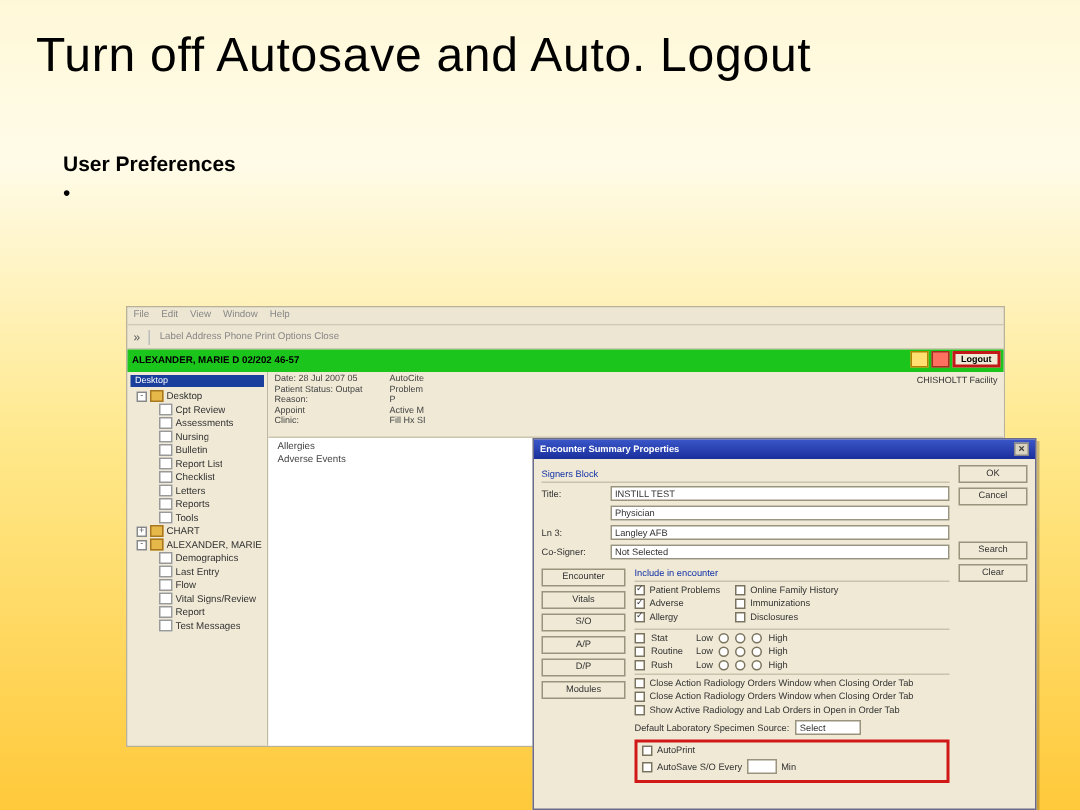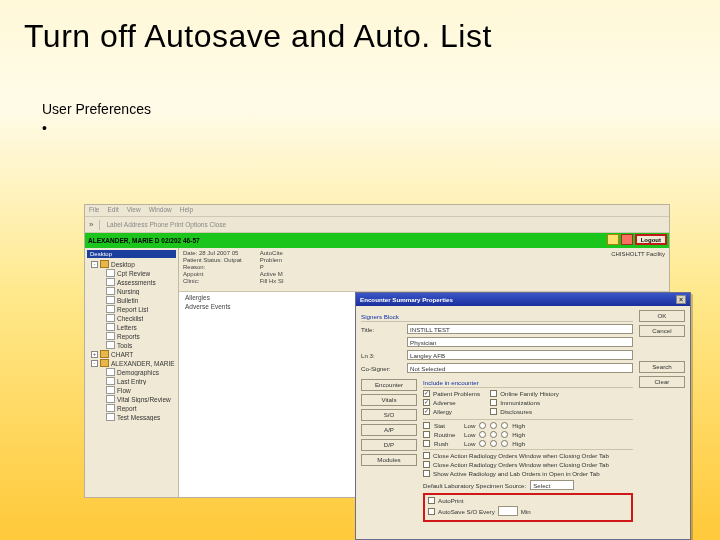--- a/index.html
+++ b/index.html
@@ -5,21 +5,21 @@
   * { box-sizing: border-box; margin: 0; padding: 0; }
   html, body { width: 720px; height: 540px; }
   body {
     background: linear-gradient(to bottom, #fff8d8 0%, #fffbe8 20%, #ffe88a 55%, #ffc93a 100%);
     font-family: Arial, Helvetica, sans-serif;
     color: #000;
     overflow: hidden;
   }
   .slide { padding: 18px 24px 0 24px; }
   .title { font-size: 32px; font-weight: 400; letter-spacing: 0.5px; margin-bottom: 46px; }
-  .sub { font-size: 14px; font-weight: normal; margin-left: 18px; margin-bottom: 2px; }
+  .sub { font-size: 14px; font-weight: bold; margin-left: 18px; margin-bottom: 2px; }
   .bullet-row { display: flex; margin-left: 18px; font-size: 14px; line-height: 1.35; max-width: 640px; }
   .bullet-dot { width: 20px; flex: 0 0 20px; }
   .screenshot {
     position: absolute; left: 84px; top: 204px; width: 586px; height: 294px;
     background: #e9e3cf; border: 1px solid #b8b29c; font-size: 6.5px; color: #333;
   }
   .menubar { height: 12px; background: #ece6d2; border-bottom: 1px solid #cfc8b2; display:flex; gap:8px; padding:1px 4px; color:#888; }
   .toolbar { height: 16px; background: #ece6d2; border-bottom: 1px solid #cfc8b2; display:flex; align-items:center; gap:4px; padding:0 4px; }
   .tb-sep { width:1px; height:10px; background:#bbb; margin:0 2px; }
   .tb-chev { font-size:8px; color:#555; }
@@ -97,21 +97,21 @@
   .radio { width:7px; height:7px; border:1px solid #7a735d; border-radius:50%; background:#fff; flex:0 0 7px; }
   .action-block { border-top:1px solid #c9c2ac; margin-top:2px; padding-top:2px; }
   .red-box {
     border:2px solid #d11818; padding:2px 3px; margin-top:3px;
   }
 </style>
 </head>
 <body>
 
 <div class="slide">
-  <h1 class="title">Turn off Autosave and Auto. List</h1>
+  <h1 class="title">Turn off Autosave and Auto. Logout</h1>
   <div class="sub">User Preferences</div>
   <div class="bullet-row">
     <div class="bullet-dot">•</div>
   </div>
 </div>
 
 <div class="screenshot">
   <div class="menubar" id="menubar">
       <span>File</span>
       <span>Edit</span>

